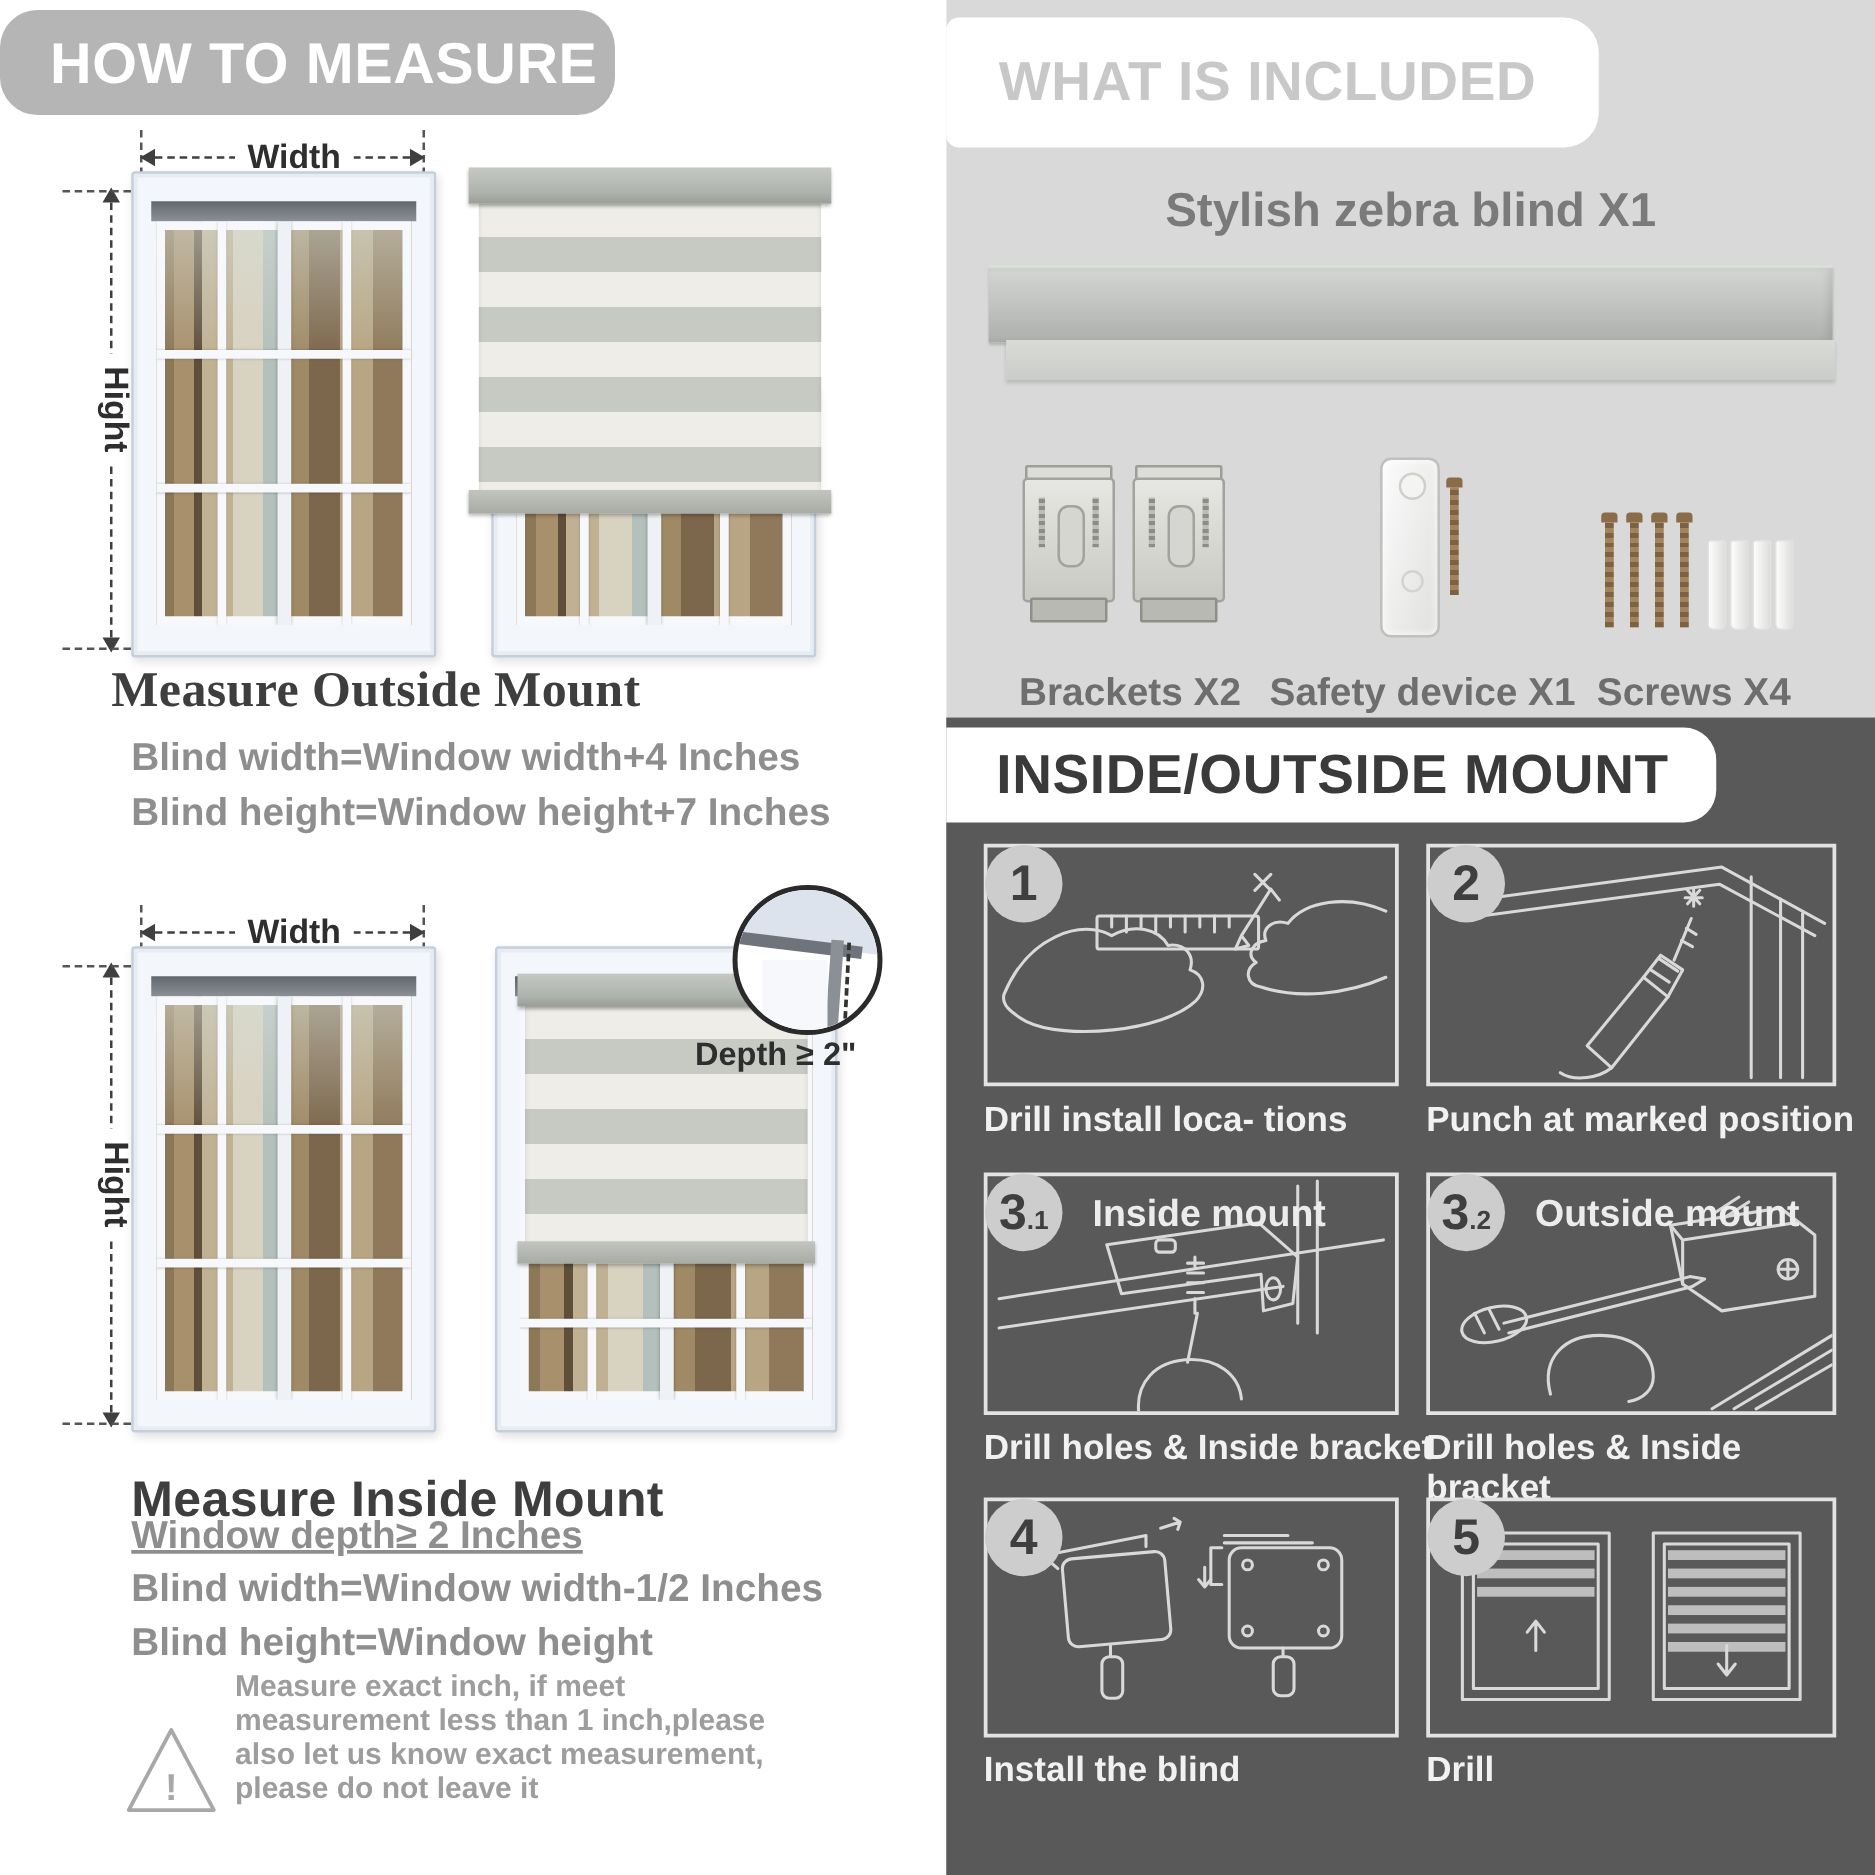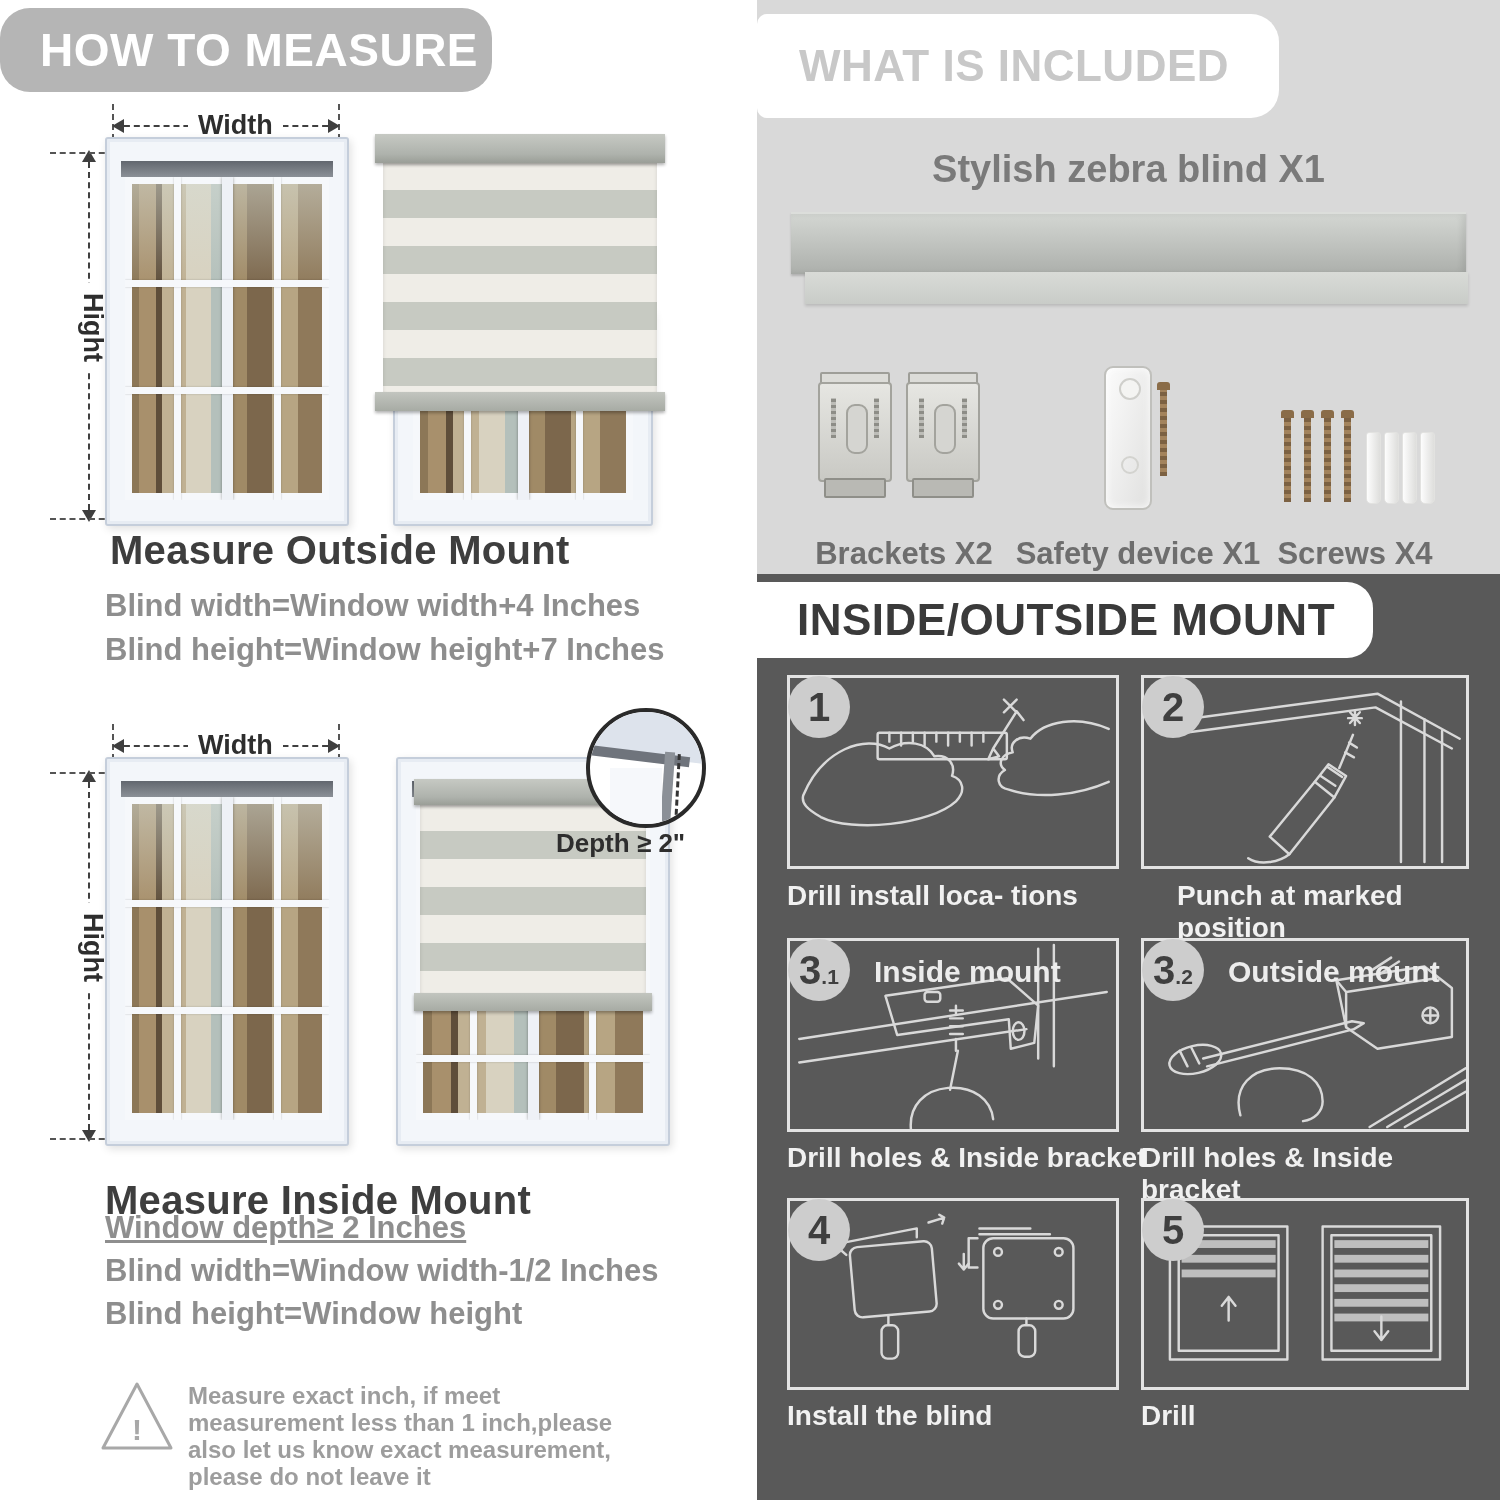--- a/index.html
+++ b/index.html
@@ -155,21 +155,21 @@
       <div class="mc" style="left:calc(50% - 5px);"></div>
       <div class="mv" style="left:23%;"></div>
       <div class="mv" style="left:74%;"></div>
     </div>
   </div>
   <div class="abs zfabric" style="left:8px;top:32px;width:274px;height:232px;"></div>
   <div class="abs zcassette" style="left:0;top:4px;width:290px;height:29px;"></div>
   <div class="abs zrail" style="left:0;top:262px;width:290px;height:19px;"></div>
 </div>
 
-<div class="abs sec-heading" style="left:110px;top:528px;">Measure Outside Mount</div>
+<div class="abs sec-heading" style="left:89px;top:528px;font-family:Liberation Serif, serif;">Measure Outside Mount</div>
 <div class="abs sec-rule" style="left:105px;top:588px;">Blind width=Window width+4 Inches</div>
 <div class="abs sec-rule" style="left:105px;top:632px;">Blind height=Window height+7 Inches</div>
 
 <div class="abs tickv" style="left:112px;top:724px;height:56px;"></div>
 <div class="abs tickv" style="left:338px;top:724px;height:56px;"></div>
 <div class="abs harrow" style="left:114px;top:745px;width:224px;">
   <span class="ah-l"></span>
     <span class="ah-r"></span>
 </div>
 <span class="abs arrow-label" style="left:188px;top:730px;">Width</span>
@@ -217,21 +217,21 @@
 
 <div class="abs sec-heading" style="left:105px;top:1158px;margin-top:20px;">Measure Inside Mount</div>
 <div class="abs sec-rule" style="left:105px;top:1210px;text-decoration:underline;">Window depth≥ 2 Inches</div>
 <div class="abs sec-rule" style="left:105px;top:1253px;text-align:right;">Blind width=Window width-1/2 Inches</div>
 <div class="abs sec-rule" style="left:105px;top:1296px;">Blind height=Window height</div>
 
 <svg class="abs" style="left:98px;top:1378px;" width="78" height="76" viewBox="0 0 78 76">
   <path d="M39,6 L73,70 L5,70 Z" fill="none" stroke="#a8a8a8" stroke-width="3" stroke-linejoin="round"></path>
   <text x="39" y="62" text-anchor="middle" font-size="30" font-weight="bold" fill="#a8a8a8">!</text>
 </svg>
-<div class="abs warn-text" style="left:188px;top:1382px;">Measure exact inch, if meet measurement less than 1 inch,please also let us know exact measurement, please do not leave it</div>
+<div class="abs warn-text" style="left:188px;top:1336px;">Measure exact inch, if meet measurement less than 1 inch,please also let us know exact measurement, please do not leave it</div>
 
 <div class="abs panel-included"></div>
 <div class="abs divider"></div>
 <div class="abs hdr-included">WHAT IS INCLUDED</div>
 
 <div class="abs product-label" style="left:757px;top:148px;width:743px;">Stylish zebra blind X1</div>
 
 <div class="abs rail-main" style="left:791px;top:212px;width:675px;height:60px;"></div>
 <div class="abs rail-under" style="left:805px;top:272px;width:663px;height:32px;"></div>
 
@@ -299,21 +299,21 @@
     <path d="M180,100 l15,10 M187,91 l15,10"></path>
     <path d="M199,92 L213,58"></path>
     <path d="M205,76 l9,5 M209,66 l8,5"></path>
     <path d="M215,48 v-14 M208,41 h14 M210,35 l10,11 M220,35 l-10,11"></path>
     <path d="M148,180 C138,188 118,192 106,184"></path>
   </svg>
   <div class="step-bubble">
     <span class="step-num">2</span>
   </div>
 </div>
-<div class="abs step-caption" style="left:1141px;top:880px;margin-left:36px;">Punch at  marked position</div>
+<div class="abs step-caption" style="left:1141px;top:880px;">Punch at  marked position</div>
 
 <div class="abs step-box" style="left:787px;top:938px;width:332px;height:194px;">
   <svg class="sketch" viewBox="0 0 330 192">
     <path d="M8,100 L322,52"></path>
     <path d="M8,124 L240,90"></path>
     <path d="M252,8 V120 M268,4 V128"></path>
     <path d="M96,56 L220,38 L252,66 L248,104 L224,110 L222,80 L108,96 Z"></path>
     <ellipse cx="232" cy="92" rx="6" ry="9"></ellipse>
     <rect x="136" y="52" width="16" height="10" rx="3"></rect>
     <path d="M168,66 v8 m-6,-3 h13 m-13,8 h13 m-13,8 h13 m-13,8 h13 m-7,5 v12"></path>

